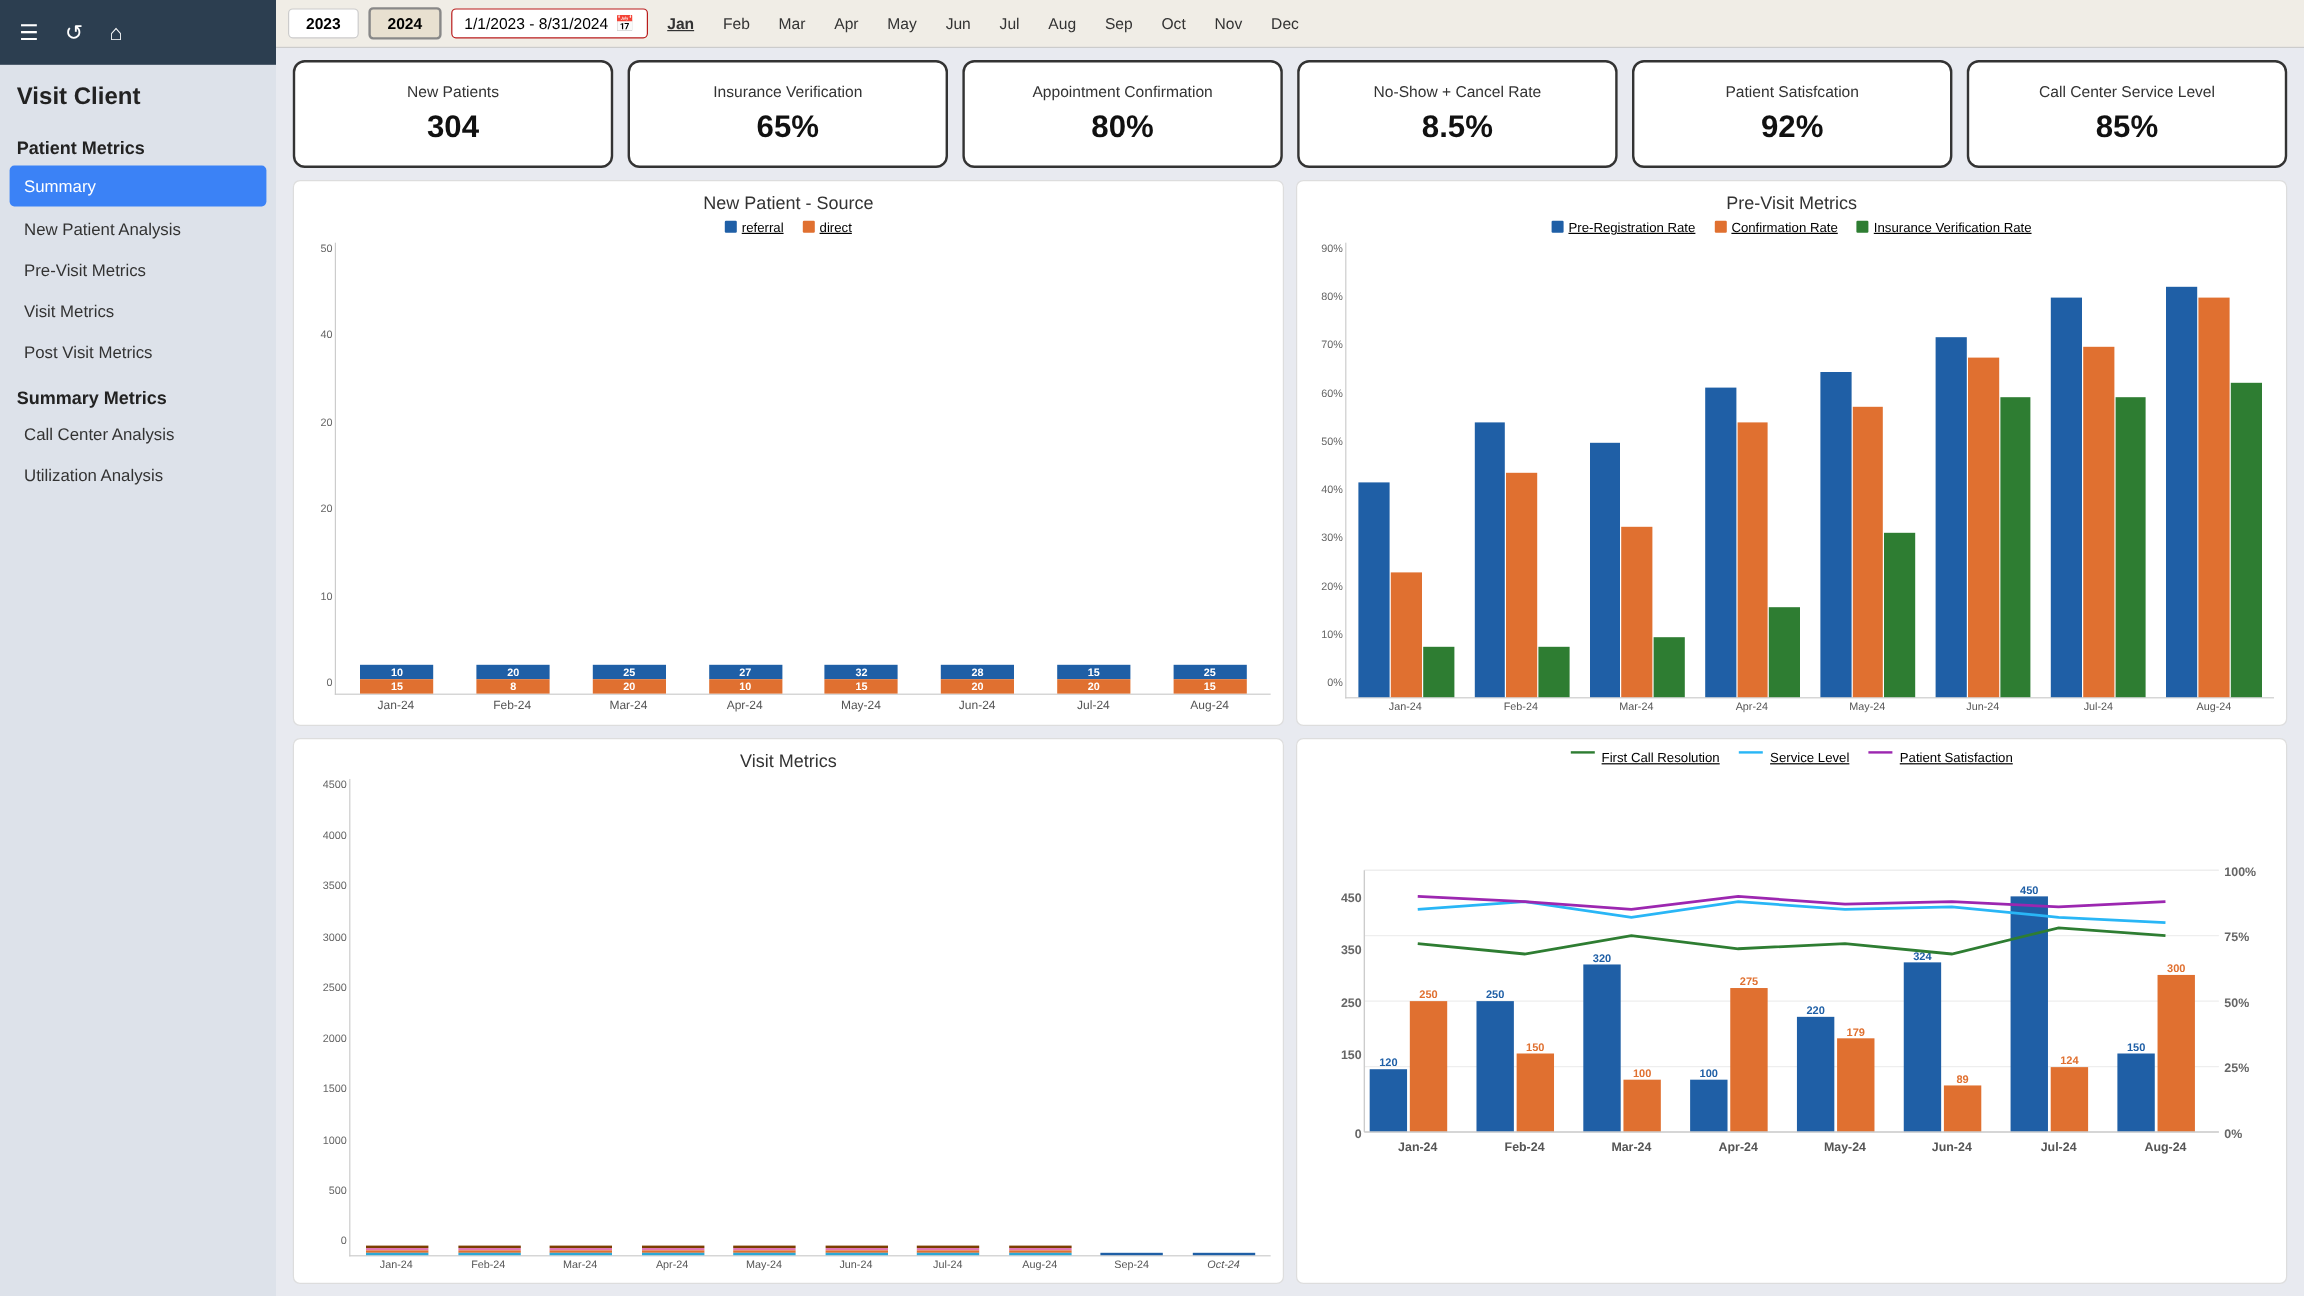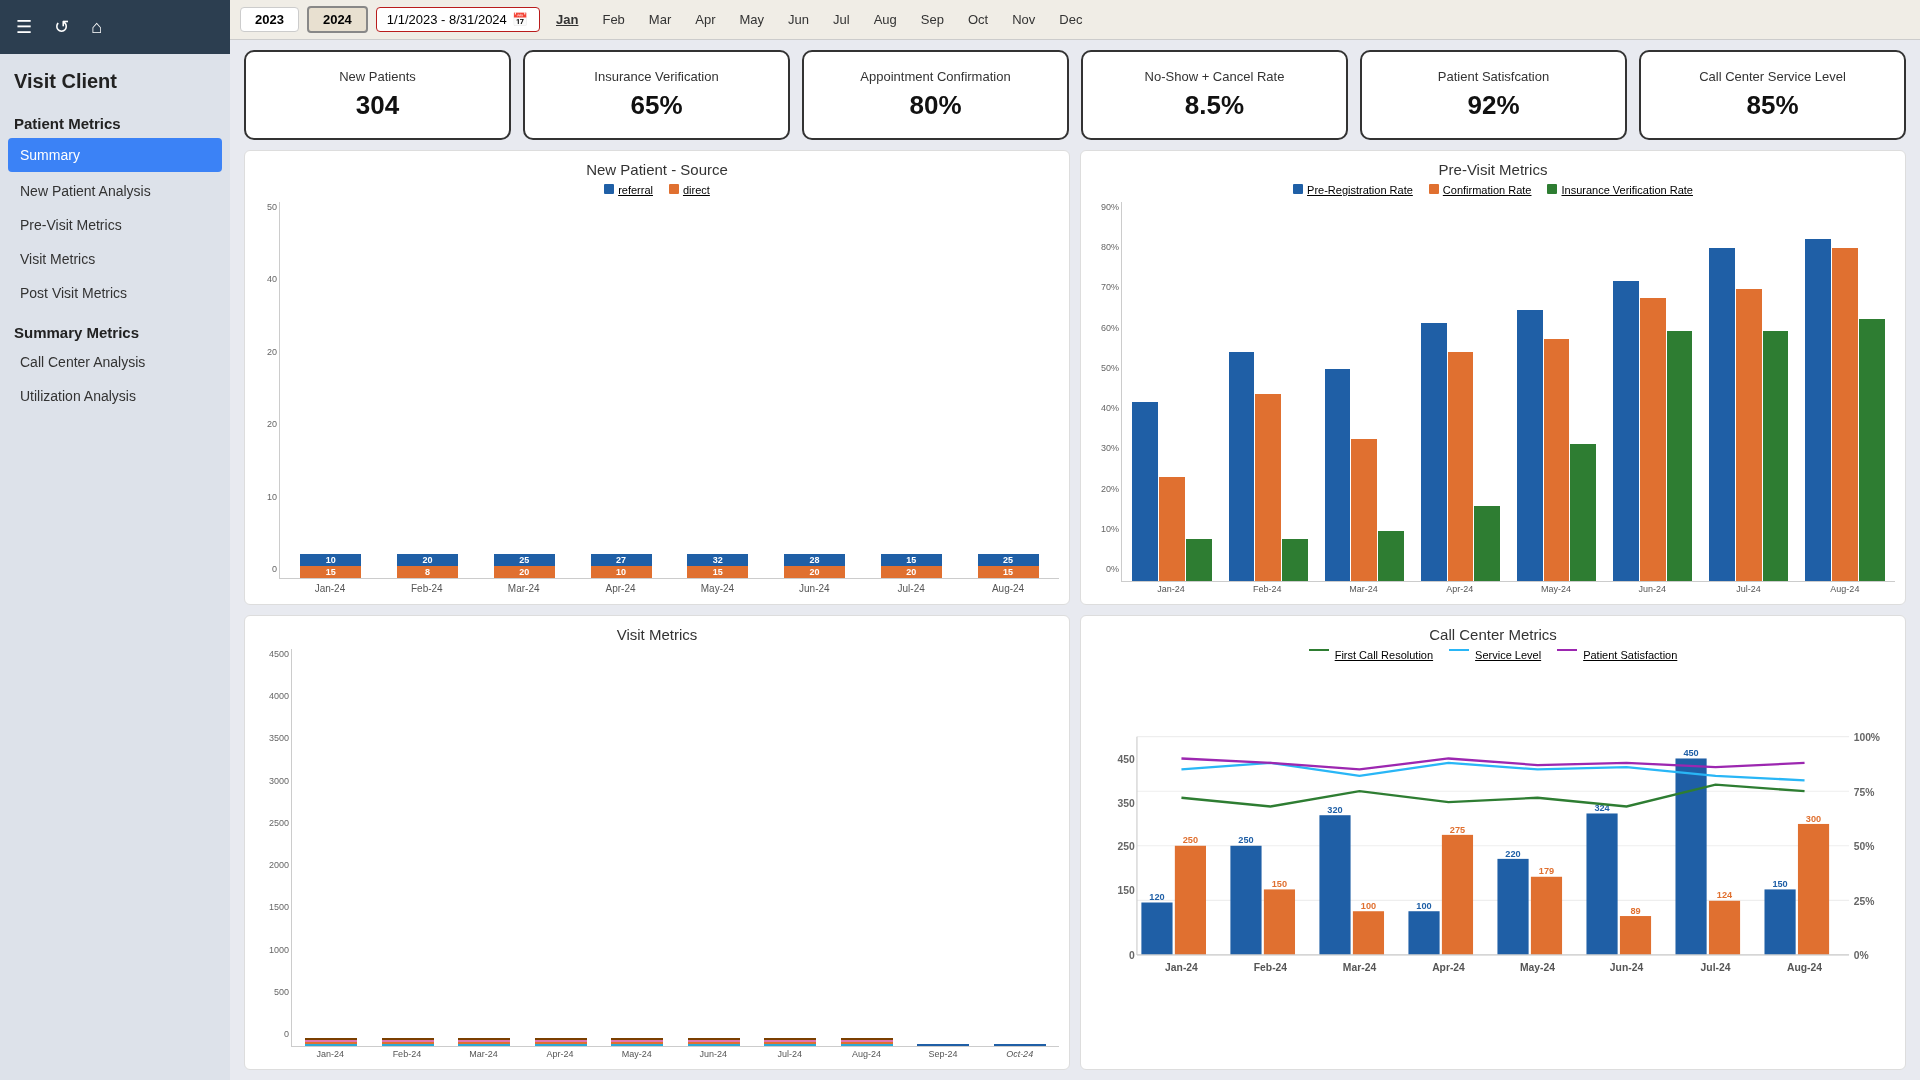--- a/index.html
+++ b/index.html
@@ -528,21 +528,20 @@
               <div style="flex: 1 1 0%; text-align: center; font-size: 9px; color: rgb(85, 85, 85);">Jul-24</div>
               <div style="flex: 1 1 0%; text-align: center; font-size: 9px; color: rgb(85, 85, 85);">Aug-24</div>
               <div style="flex: 1 1 0%; text-align: center; font-size: 9px; color: rgb(85, 85, 85);">Sep-24</div>
               <div style="flex: 1 1 0%; text-align: center; font-size: 9px; color: rgb(85, 85, 85); font-style: italic;">Oct-24</div>
             </div>
         </div>
       </div>
     </div>
 
     <div class="chart-card">
-      <div class="chart-title">Call Center Metrics</div>
       <div class="chart-legend">
         <div class="legend-item">
           <span style="display:inline-block;width:20px;height:2px;background:#2e7d32;margin-right:2px;vertical-align:middle;"></span>
           <span>First Call Resolution</span>
         </div>
         <div class="legend-item">
           <span style="display:inline-block;width:20px;height:2px;background:#29b6f6;margin-right:2px;vertical-align:middle;"></span>
           <span>Service Level</span>
         </div>
         <div class="legend-item">

